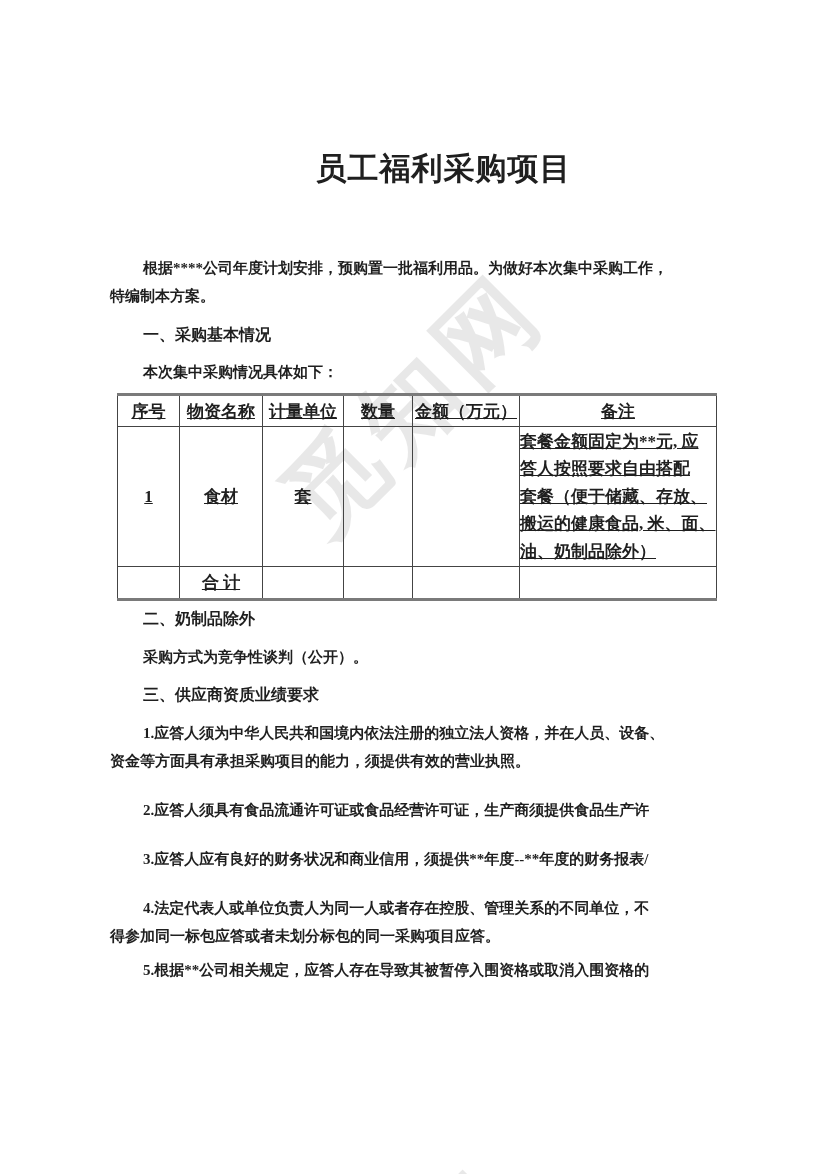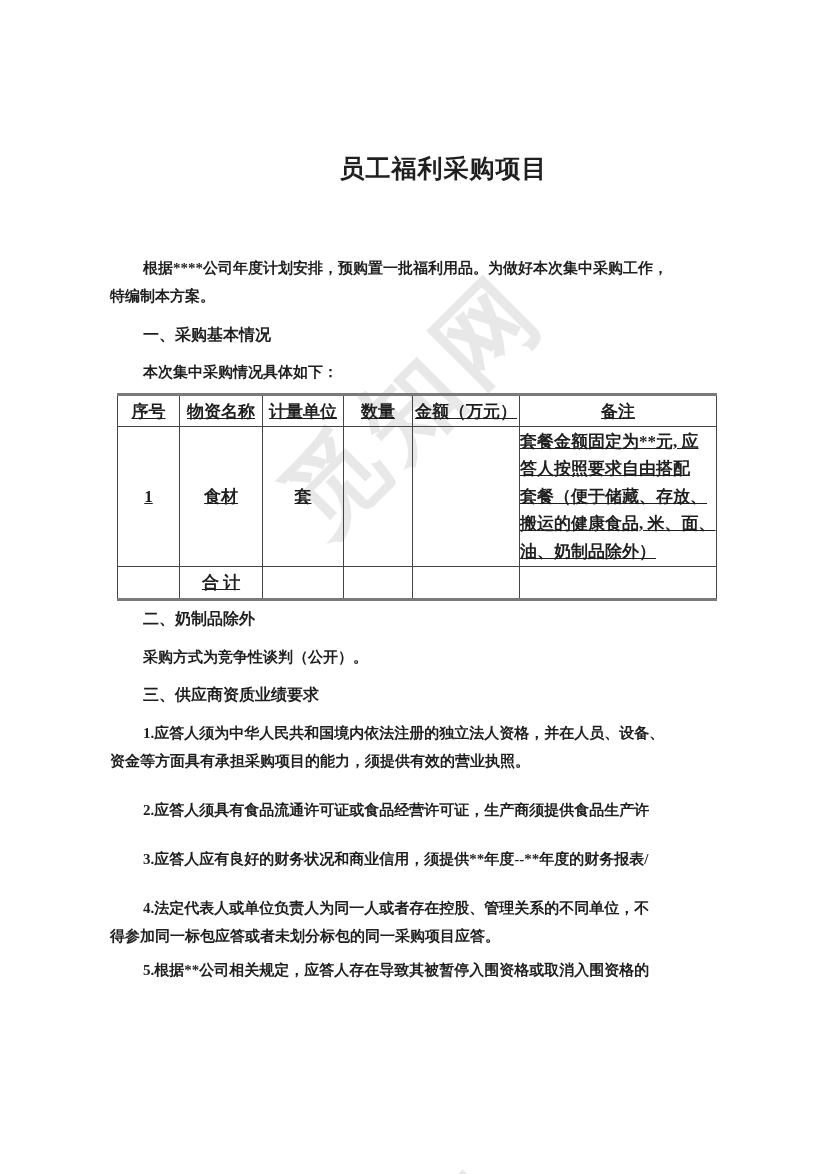--- a/index.html
+++ b/index.html
@@ -23,21 +23,21 @@
     z-index:0;
     pointer-events:none;
   }
   #wm1{left:415px;top:405px;transform:translate(-50%,-50%) rotate(-45deg);}
   #wm2{left:395px;top:1300px;transform:translate(-50%,-50%) rotate(-45deg);}
   .doc{position:relative;z-index:1;margin:0 111px 0 110px;}
   .title{
     padding-top:150px;
     padding-left:58px;
     text-align:center;
-    font-size:25px;
+    font-size:31px;
     line-height:38px;
     letter-spacing:1px;
   }
   .ln{
     font-size:15px;
     line-height:28px;
     height:28px;
     white-space:nowrap;
   }
   .ind{text-indent:33px;}

